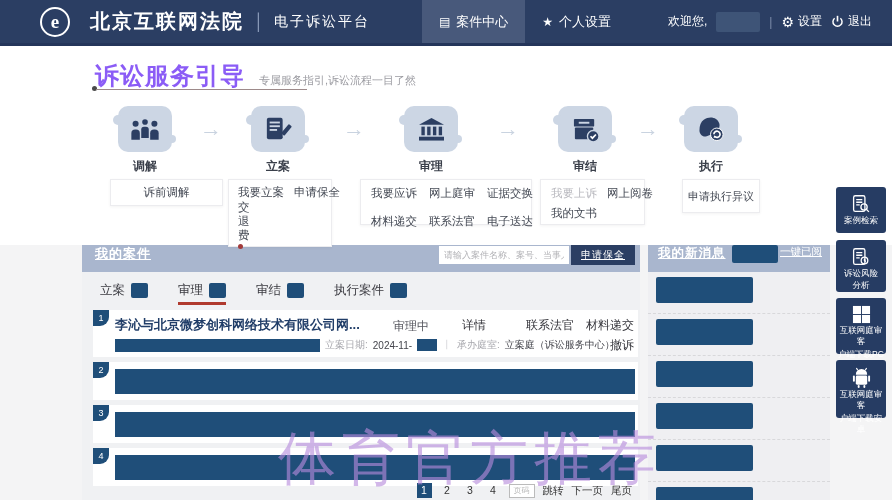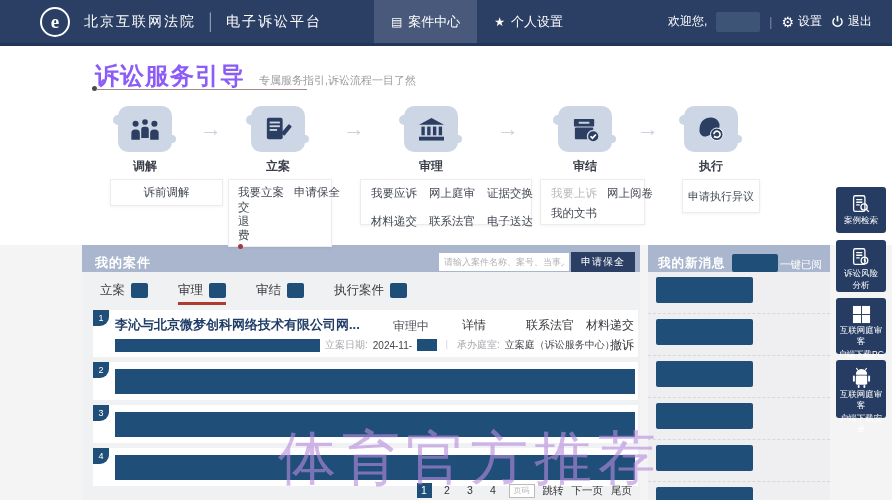--- a/index.html
+++ b/index.html
@@ -5,21 +5,21 @@
   * { margin:0; padding:0; box-sizing:border-box; }
   body { font-family:"Liberation Sans", sans-serif; background:#e9e9ea; }
   .page { position:relative; width:892px; height:500px; background:#fff; overflow:hidden; }
 
   
   .topbar { position:absolute; left:0; top:0; width:892px; height:46px;
     background:#2b3e63; border-bottom:3px solid #24355a; display:flex; align-items:center; color:#fff; }
   .logo { width:30px; height:30px; border:2.5px solid #fff; border-radius:50%;
     margin-left:40px; display:flex; align-items:center; justify-content:center;
     font-family:"Liberation Serif", serif; font-size:19px; font-weight:bold; color:#fff; flex:none; }
-  .court-name { font-size:14px; font-weight:normal; letter-spacing:2px; margin-left:14px; white-space:nowrap; }
+  .court-name { font-size:20px; font-weight:bold; letter-spacing:2px; margin-left:20px; white-space:nowrap; }
   .hdr-sep { color:#8fa0bd; margin:0 10px; font-size:16px; }
   .plat-name { font-size:14px; letter-spacing:2px; white-space:nowrap; }
   .hdr-nav { display:flex; height:100%; margin-left:52px; }
   .nav-item { display:flex; align-items:center; gap:6px; padding:0 17px; font-size:13px;
     cursor:pointer; height:100%; white-space:nowrap; }
   .nav-item.active { background:#48597b; }
   .nav-ic { font-size:12px; }
   .hdr-right { margin-left:auto; display:flex; align-items:center; gap:9px; padding-right:20px; font-size:12px; }
   .name-redact { width:44px; height:20px; background:#3e5477; border-radius:2px; }
   .vbar { color:#7d8cab; }
@@ -56,21 +56,21 @@
     display:grid; grid-template-columns:repeat(3,auto); gap:13px 12px; }
   .c4 { left:540px; top:179px; width:105px; height:46px; padding:6px 10px;
     display:grid; grid-template-columns:auto auto; gap:5px 10px; }
   .c5 { left:682px; top:179px; width:78px; height:34px; display:flex; align-items:center; justify-content:center; font-size:11px; }
 
   
   .lower-bg { position:absolute; left:0; top:245px; width:892px; height:255px; background:#f4f4f5; }
 
   
   .cases { position:absolute; left:82px; top:245px; width:558px; height:255px; background:#f0f1f3; }
-  .panel-head { height:27px; background:#a9b6ce; display:flex; align-items:flex-end; color:#fff; }
+  .panel-head { height:27px; background:#a9b6ce; display:flex; align-items:flex-start; color:#fff;text-decoration:underline; }
   .cases .panel-title { font-size:13px; font-weight:bold; margin-left:13px; letter-spacing:1px; }
   .search-wrap { margin-left:auto; display:flex; align-items:center; margin-right:5px; }
   .search-input { width:130px; height:18px; border:none; font-size:9px; padding:0 5px; color:#333; background:#fff; }
   .search-input::placeholder { color:#b2b2b6; }
   .search-btn { height:20px; background:#2b3e63; color:#fff; border:none; font-size:10px;
     padding:0 10px; margin-left:2px; cursor:pointer; letter-spacing:1px; }
   .tabs-row { display:flex; align-items:center; gap:30px; padding:10px 0 7px 18px; }
   .tab { position:relative; display:flex; align-items:center; gap:6px; font-size:12.5px; color:#3a3a40; cursor:pointer; padding-bottom:4px; }
   .tab-badge { width:17px; height:15px; background:#1f4e79; border-radius:2px; }
   .tab.active::after { content:""; position:absolute; left:0; right:0; bottom:-2px; height:3px; background:#b03a2e; }

